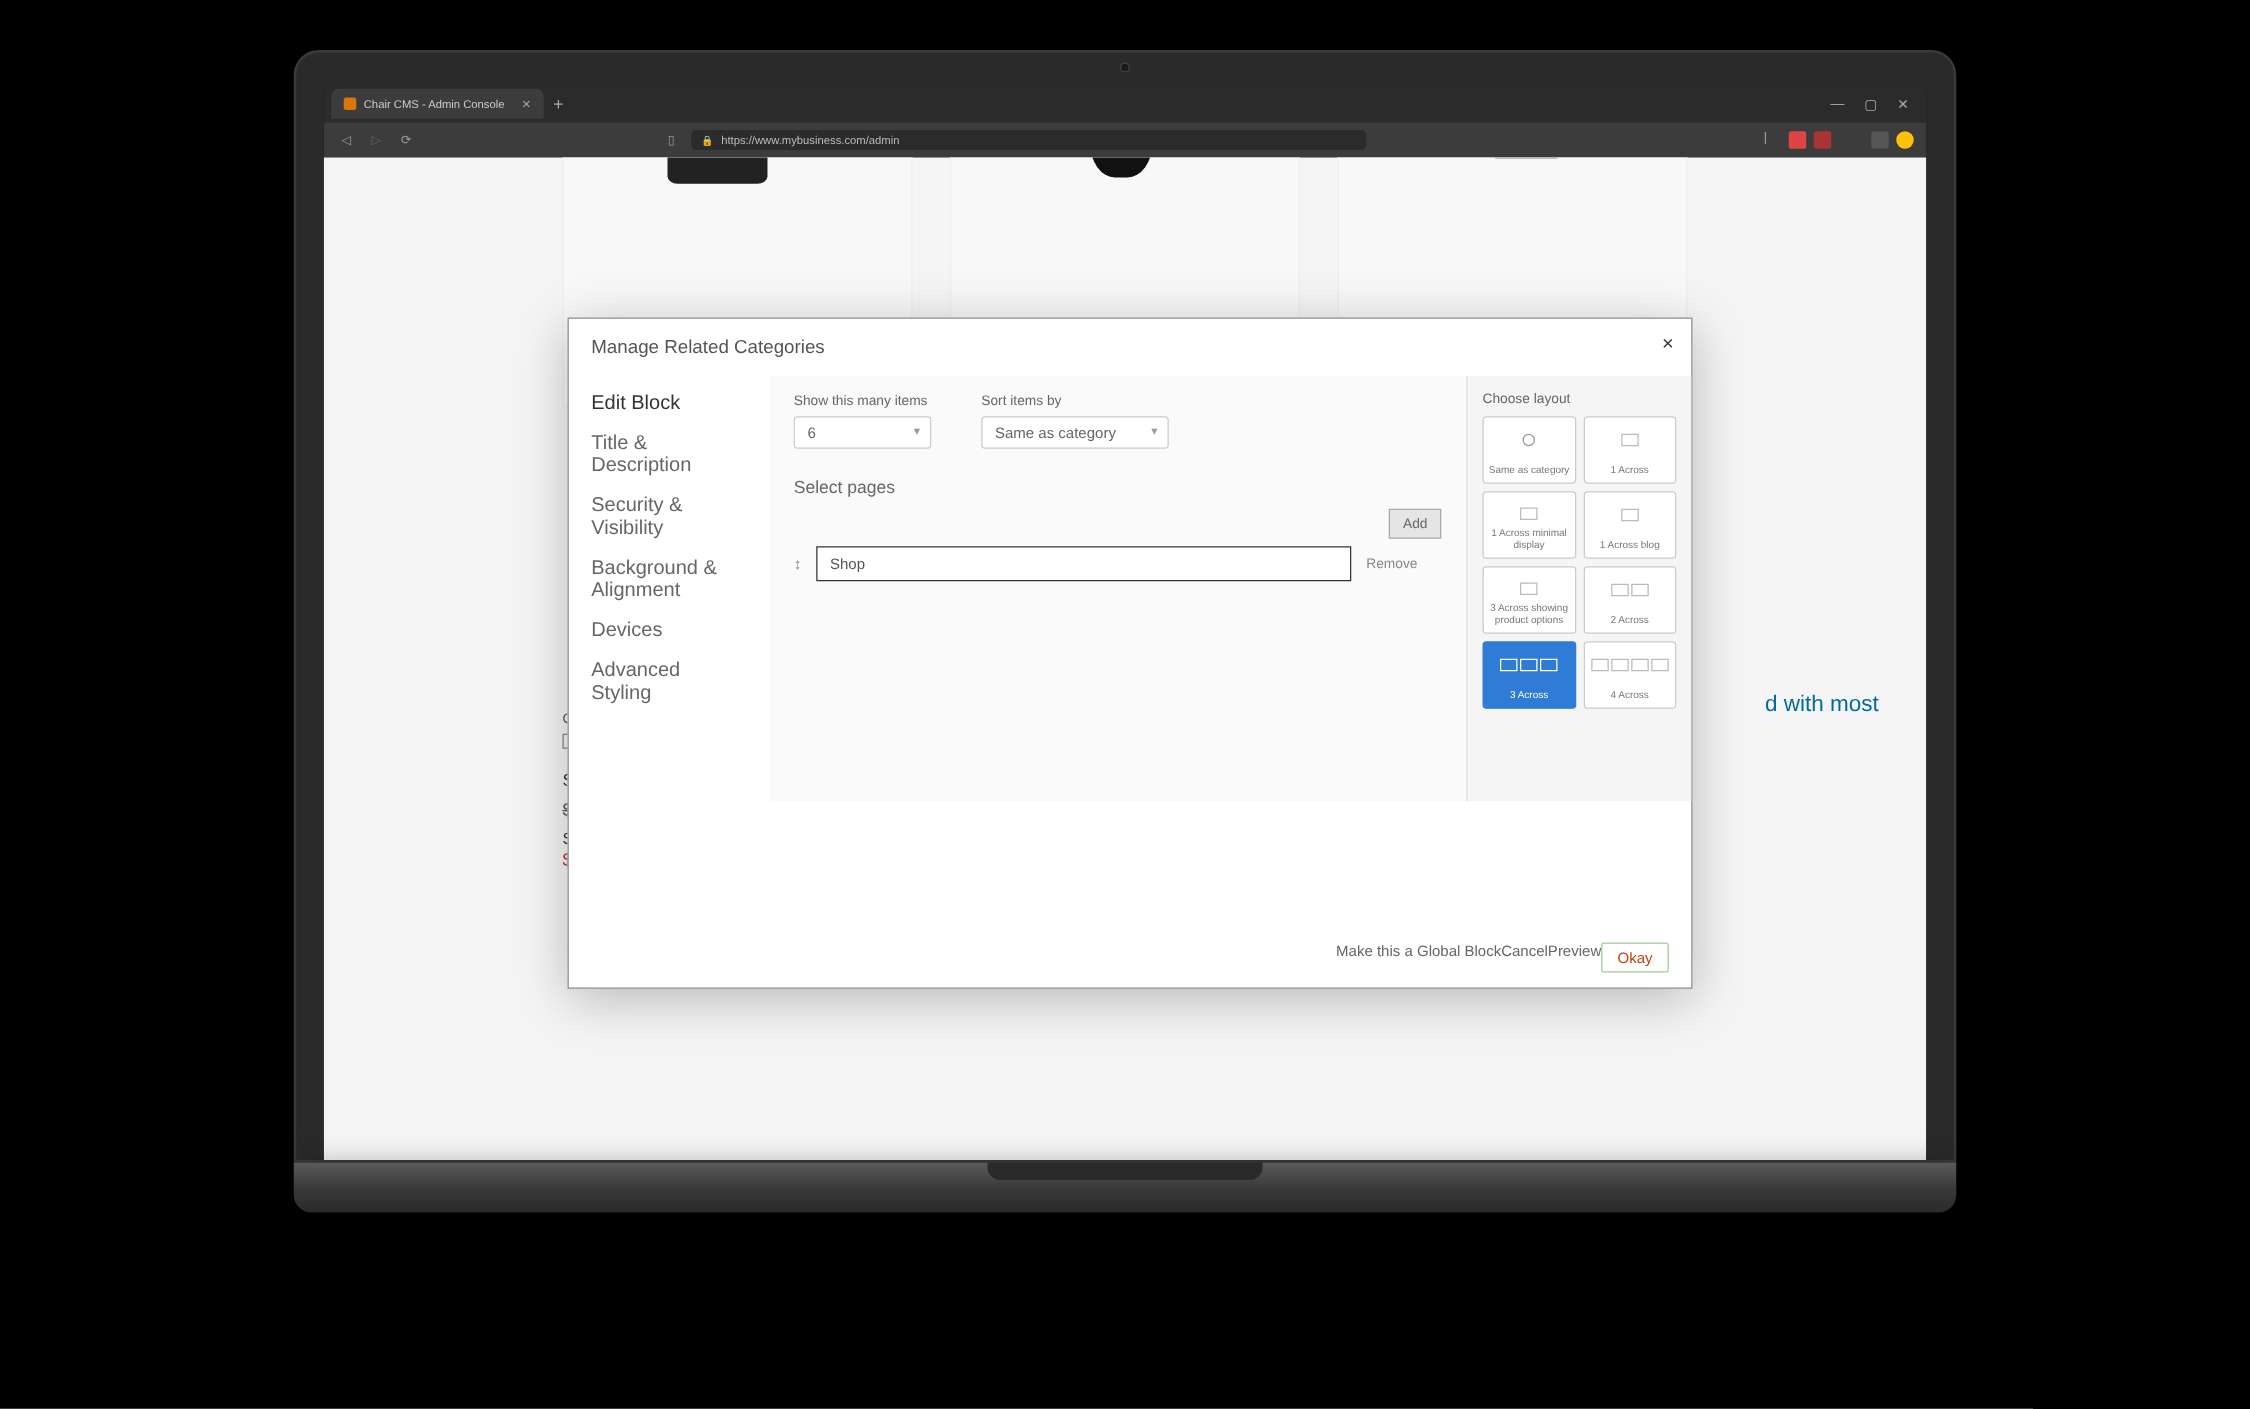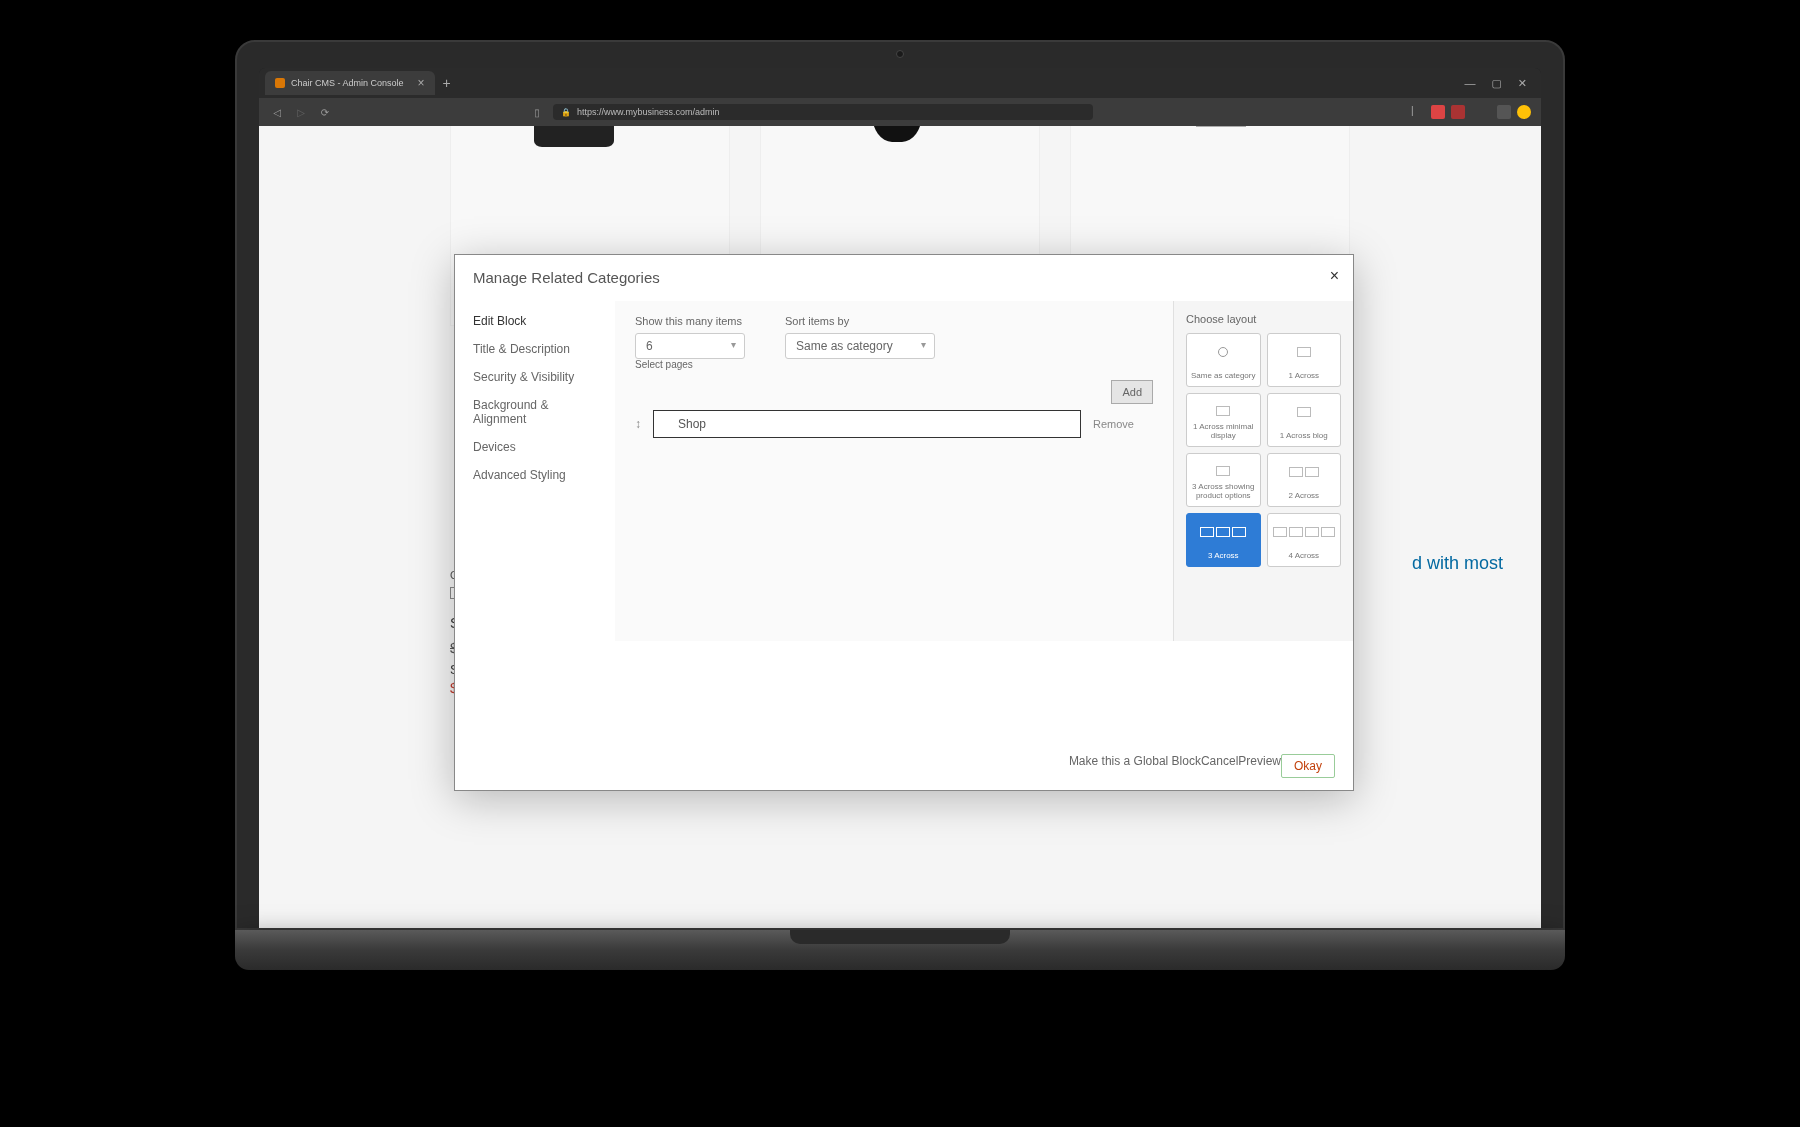--- a/index.html
+++ b/index.html
@@ -53,32 +53,32 @@
 
 
 .row2{margin-top:200px}
 
 
 .modal{position:absolute;left:195px;top:128px;width:900px;background:#fff;border:1px solid #888;box-shadow:0 8px 40px rgba(0,0,0,.25);font-size:13px;color:#555}
 .modal-hd{padding:14px 18px;font-size:15px;color:#555;border-bottom:1px solid transparent;position:relative}
 .modal-close{position:absolute;right:14px;top:12px;font-size:16px;color:#333;cursor:pointer}
 .modal-body{display:flex;min-height:340px}
 .m-side{width:160px;padding:6px 0;border-right:1px solid transparent}
-.m-side div{padding:7px 18px;font-size:12px;color:#666;cursor:pointer}
+.m-side div{padding:7px 18px;font-size:16px;color:#666;cursor:pointer}
 .m-side div.active{color:#333}
 .m-main{flex:1;background:#fafafa;padding:14px 20px 20px;display:flex;gap:40px}
 .m-col{flex:0 0 auto}
 .field-lbl{font-size:11px;color:#666;margin-bottom:6px}
 .select{background:#fff;border:1px solid #ccc;border-radius:3px;padding:5px 24px 5px 10px;font-size:12px;color:#666;position:relative;min-width:110px;display:inline-block}
 .select::after{content:"▾";position:absolute;right:8px;top:5px;color:#999;font-size:10px}
 .select.w2{min-width:150px}
-.sel-pages-lbl{font-size:10px;color:#666;}
+.sel-pages-lbl{font-size:14px;color:#666;margin-top:22px}
 .pages-row{display:flex;align-items:center;gap:12px;margin-top:20px}
 .drag-handle{color:#888;font-size:12px}
-.page-input{flex:1;border:1px solid #333;padding:6px 24px;font-size:12px;color:#555;background:#fff}
+.page-input{flex:1;border:1px solid #333;padding:6px 10px;font-size:12px;color:#555;background:#fff}
 .add-btn{border:1px solid #aaa;padding:5px 10px;font-size:11px;color:#666;background:#e5e5e5;align-self:flex-start;margin-left:auto}
 .m-layout{width:180px;background:#f5f5f5;padding:12px;border-left:1px solid #e0e0e0}
 .lay-lbl{font-size:11px;color:#666;margin-bottom:8px}
 .lay-grid{display:grid;grid-template-columns:1fr 1fr;gap:6px}
 .lay-opt{background:#fff;border:1px solid #ccc;border-radius:3px;padding:6px 4px;text-align:center;font-size:8px;color:#777;height:54px;display:flex;flex-direction:column;justify-content:space-between;cursor:pointer}
 .lay-opt.sel{background:#2e7cd6;color:#fff;border-color:#2e7cd6}
 .lay-thumb{height:24px;display:flex;align-items:center;justify-content:center;gap:2px}
 .lay-thumb span{width:14px;height:10px;border:1px solid #bbb;display:inline-block}
 .lay-opt.sel .lay-thumb span{border-color:#fff}
 .lay-opt .circ{width:10px;height:10px;border:1px solid #999;border-radius:50%;display:inline-block}

